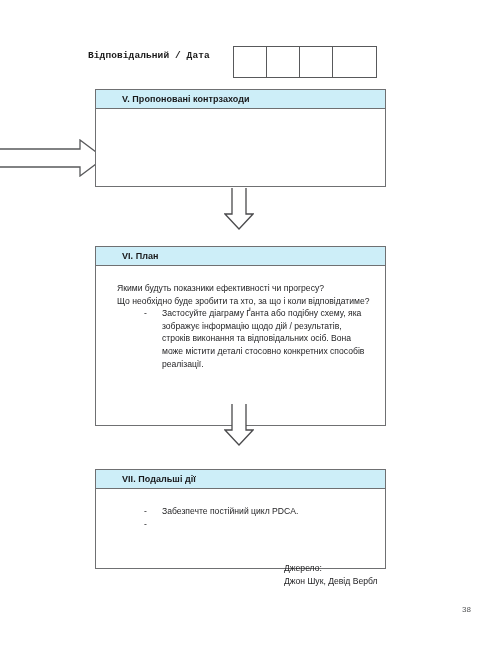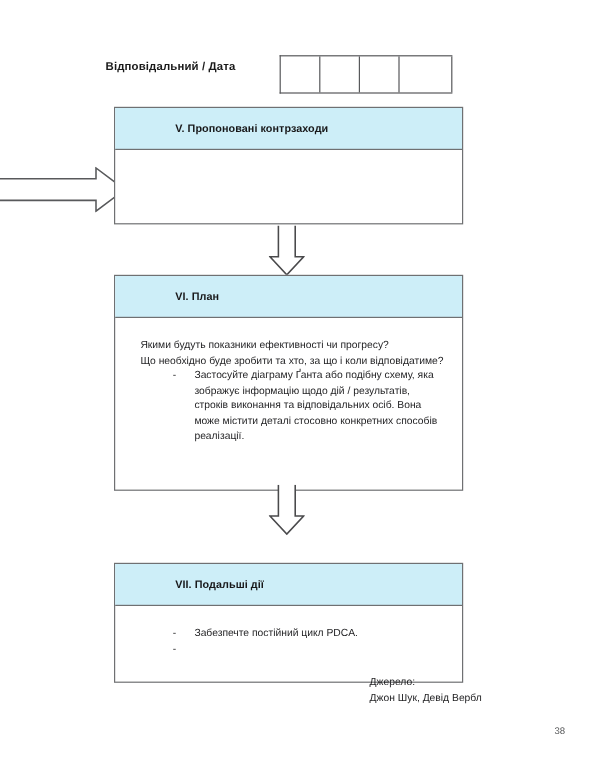--- a/index.html
+++ b/index.html
@@ -33,20 +33,21 @@
   }
   .resp-label {
     position: absolute;
     left: 0;
     top: 4px;
     font-size: 9.5px;
     font-weight: bold;
     letter-spacing: 0.1px;
     white-space: nowrap;
     color: #1a1a1a;
+    font-family: Liberation Mono, monospace;
   }
   .resp-table {
     position: absolute;
     left: 145px;
     top: 0;
     display: flex;
     border: 1.2px solid #58595b;
     border-right: none;
     background: #ffffff;
     height: 32px;
@@ -67,25 +68,24 @@
     position: absolute;
     left: 95px;
     width: 291px;
     border: 1.1px solid #6f7072;
     background: #ffffff;
     box-sizing: border-box;
   }
   .section-head {
     background: #cdeef8;
     border-bottom: 1.1px solid #6f7072;
-    height: 35px;
+    height: 19px;
     display: flex;
     align-items: center;
     box-sizing: border-box;
-    padding-left: 24px;
   }
   .section-head-text {
     font-size: 9px;
     font-weight: bold;
     color: #18181a;
     padding-left: 26px;
     letter-spacing: 0.05px;
   }
   .section-body {
     padding: 16px 14px 12px 21px;
@@ -110,21 +110,21 @@
     padding-left: 18px;
     margin: 0;
   }
   .bullets li .dash {
     position: absolute;
     left: 0;
     top: 0;
   }
 
   #section-v  { top: 89px;  height: 98px; }
-  #section-vi { top: 229px; height: 180px; }
+  #section-vi { top: 246px; height: 180px; }
   #section-vii{ top: 469px; height: 100px; }
 
   
   .left-arrow {
     position: absolute;
     left: -2px;
     top: 139px;
     width: 108px;
     height: 38px;
   }
@@ -135,21 +135,21 @@
     left: 224px;
     width: 30px;
     height: 42px;
   }
   #arrow-v-vi  { top: 188px; }
   #arrow-vi-vii{ top: 404px; }
 
   
   .source {
     position: absolute;
-    left: 308px;
+    left: 284px;
     top: 562px;
     font-size: 8.6px;
     line-height: 13px;
     color: #1e1e20;
   }
 
   
   .page-number {
     position: absolute;
     right: 28px;

